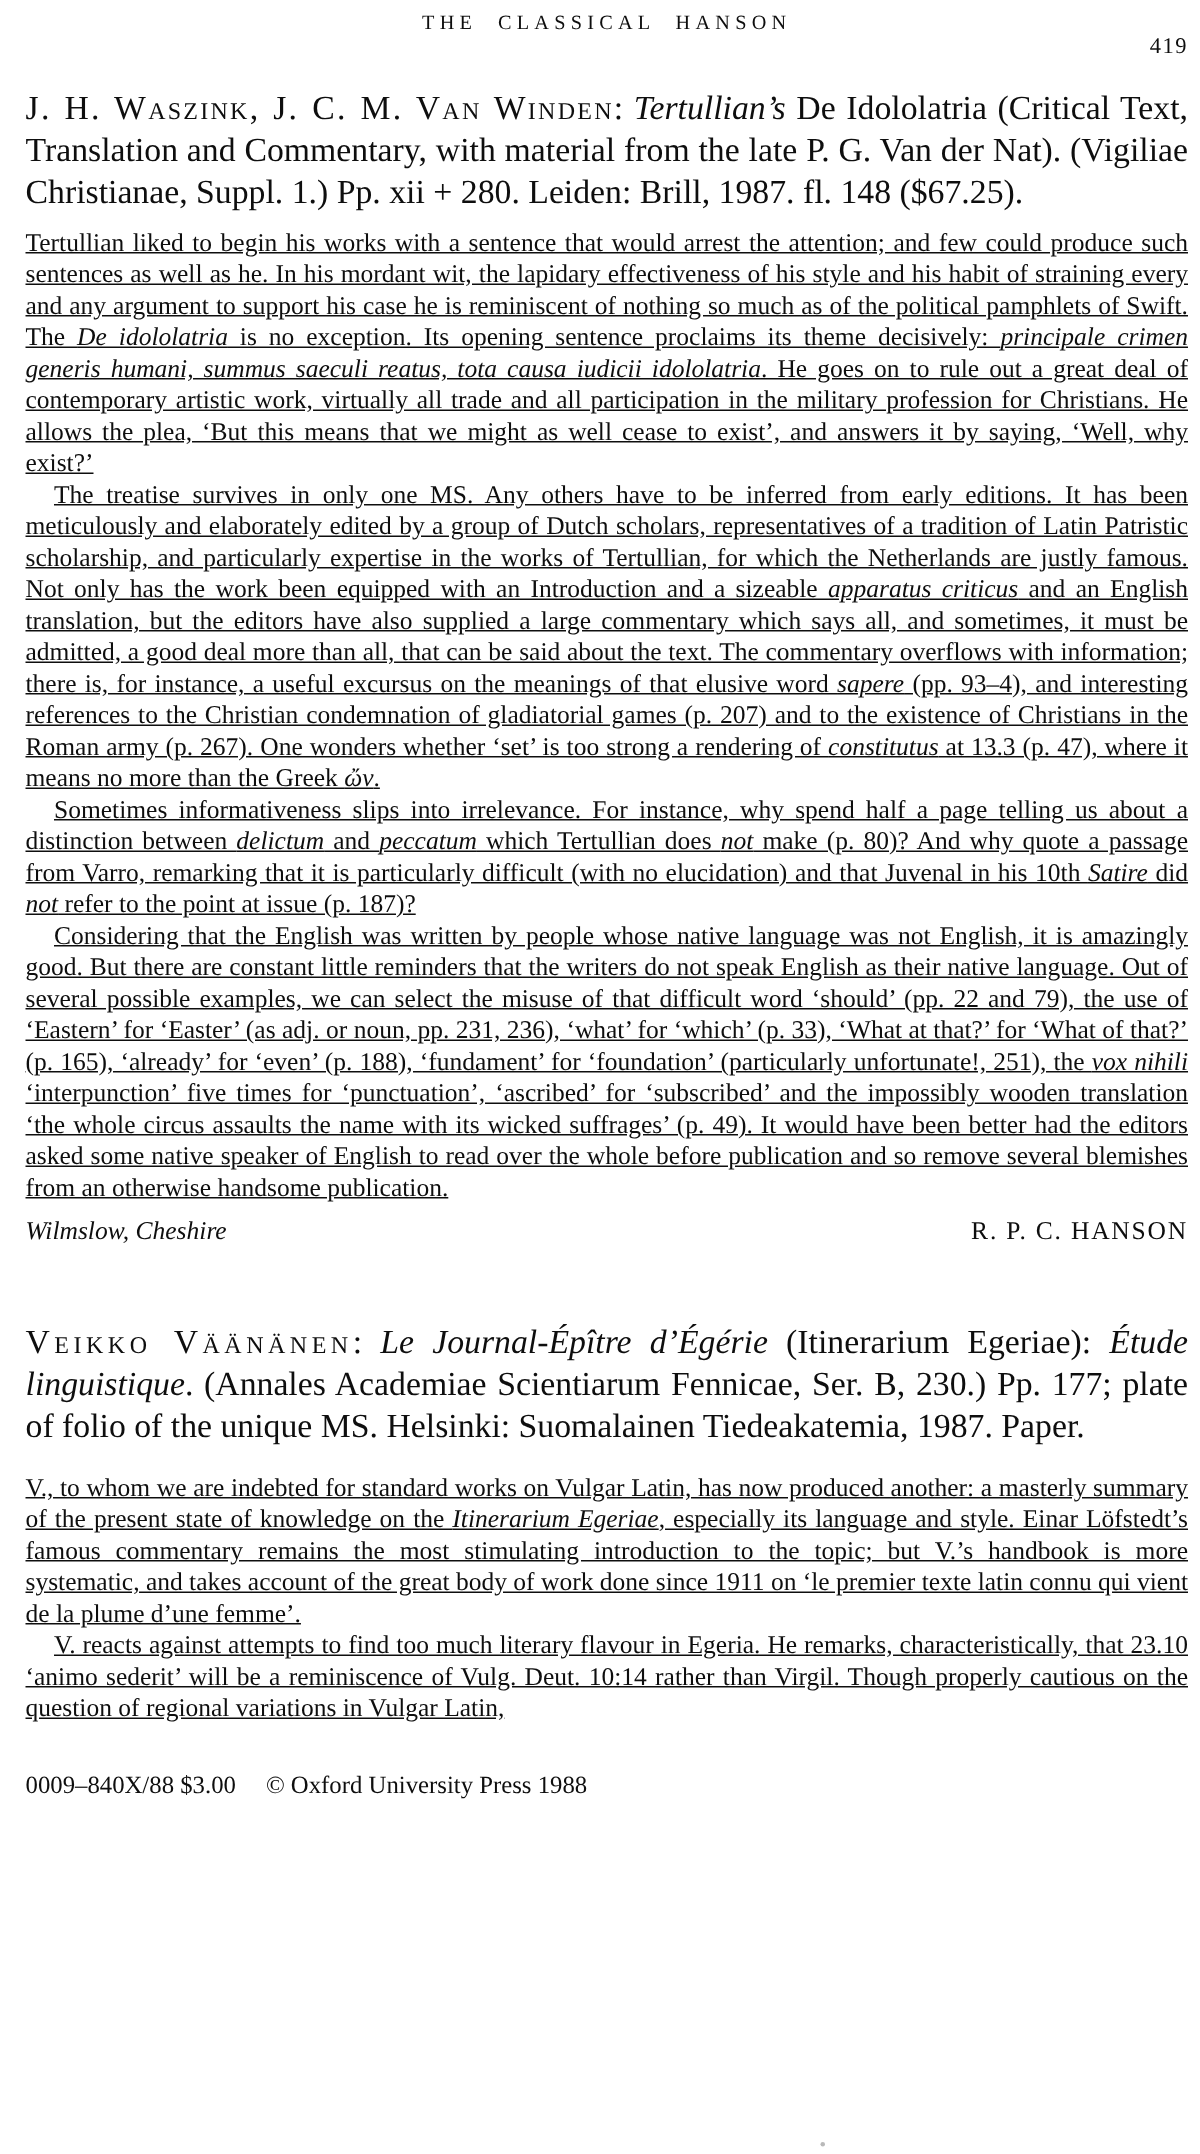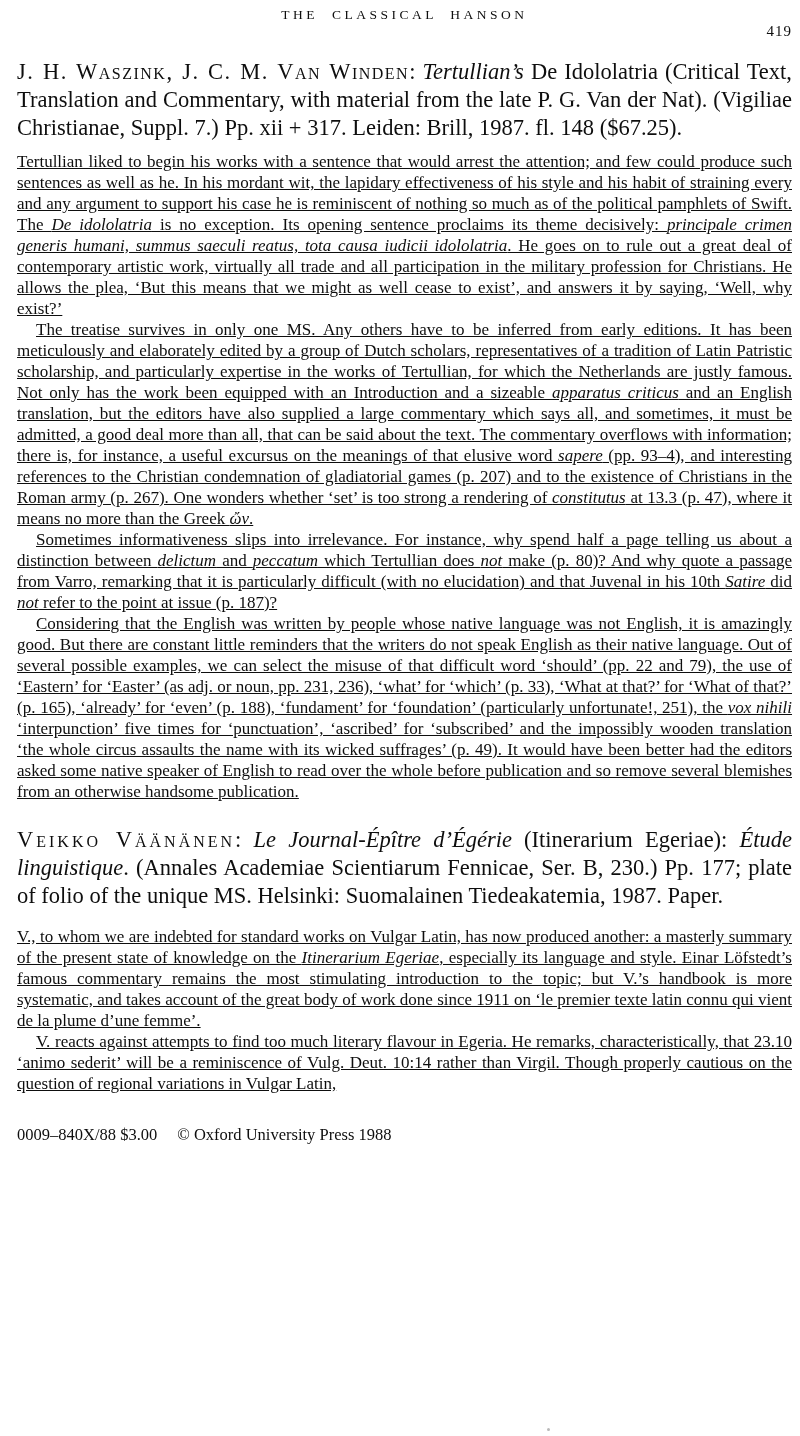--- a/index.html
+++ b/index.html
@@ -32,21 +32,21 @@
   }
 
   
   .review-heading {
     font-weight: normal;
     font-size: 22.5px;
     line-height: 28px;
     text-align: justify;
   }
   .review-1 .review-heading { margin-top: 34px; }
-  .review-2 { margin-top: 24px; }
+  .review-2 { margin-top: 50px; }
 
   .seg-sc  { font-variant: small-caps; letter-spacing: 1.5px; }
   .seg-scw { font-variant: small-caps; letter-spacing: 3px; }
   .seg-i   { font-style: italic; }
 
   
   .body-block { margin-top: 9px; text-decoration: underline; }
   .review-2 .body-block { margin-top: 16px; }
   .body-text {
     font-size: 17px;
@@ -88,26 +88,30 @@
 <body>
 
 <div class="page">
 
   <header class="running-head">
     <div class="journal-title">THE CLASSICAL HANSON</div>
     <div class="page-number">419</div>
   </header>
 
   <section class="review review-1">
-    <h2 class="review-heading"><span class="seg-sc">J. H. Waszink, J. C. M. Van Winden</span><span>: </span><span class="seg-i">Tertullian’s</span><span> De Idololatria (Critical Text, Translation and Commentary, with material from the late P. G. Van der Nat). (Vigiliae Christianae, Suppl. 7.) Pp. xii + 317. Leiden: Brill, 1987. fl. 148 ($67.25).</span></h2>
+    <h2 class="review-heading"><span class="seg-sc">J. H. Waszink, J. C. M. Van Winden</span><span>: </span><span class="seg-i">Tertullian’s</span><span> De Idololatria (Critical Text, Translation and Commentary, with material from the late P. G. Van der Nat). (Vigiliae Christianae, Suppl. 1.) Pp. xii + 280. Leiden: Brill, 1987. fl. 148 ($67.25).</span></h2>
     <div class="body-block">
       <p class="body-text"><span>Tertullian liked to begin his works with a sentence that would arrest the attention; and few could produce such sentences as well as he. In his mordant wit, the lapidary effectiveness of his style and his habit of straining every and any argument to support his case he is reminiscent of nothing so much as of the political pamphlets of Swift. The </span><span class="seg-i">De idololatria</span><span> is no exception. Its opening sentence proclaims its theme decisively: </span><span class="seg-i">principale crimen generis humani, summus saeculi reatus, tota causa iudicii idololatria</span><span>. He goes on to rule out a great deal of contemporary artistic work, virtually all trade and all participation in the military profession for Christians. He allows the plea, ‘But this means that we might as well cease to exist’, and answers it by saying, ‘Well, why exist?’</span></p>
       <p class="body-text indent"><span>The treatise survives in only one MS. Any others have to be inferred from early editions. It has been meticulously and elaborately edited by a group of Dutch scholars, representatives of a tradition of Latin Patristic scholarship, and particularly expertise in the works of Tertullian, for which the Netherlands are justly famous. Not only has the work been equipped with an Introduction and a sizeable </span><span class="seg-i">apparatus criticus</span><span> and an English translation, but the editors have also supplied a large commentary which says all, and sometimes, it must be admitted, a good deal more than all, that can be said about the text. The commentary overflows with information; there is, for instance, a useful excursus on the meanings of that elusive word </span><span class="seg-i">sapere</span><span> (pp. 93–4), and interesting references to the Christian condemnation of gladiatorial games (p. 207) and to the existence of Christians in the Roman army (p. 267). One wonders whether ‘set’ is too strong a rendering of </span><span class="seg-i">constitutus</span><span> at 13.3 (p. 47), where it means no more than the Greek </span><span class="seg-i">ὤν</span><span>.</span></p>
       <p class="body-text indent"><span>Sometimes informativeness slips into irrelevance. For instance, why spend half a page telling us about a distinction between </span><span class="seg-i">delictum</span><span> and </span><span class="seg-i">peccatum</span><span> which Tertullian does </span><span class="seg-i">not</span><span> make (p. 80)? And why quote a passage from Varro, remarking that it is particularly difficult (with no elucidation) and that Juvenal in his 10th </span><span class="seg-i">Satire</span><span> did </span><span class="seg-i">not</span><span> refer to the point at issue (p. 187)?</span></p>
       <p class="body-text indent"><span>Considering that the English was written by people whose native language was not English, it is amazingly good. But there are constant little reminders that the writers do not speak English as their native language. Out of several possible examples, we can select the misuse of that difficult word ‘should’ (pp. 22 and 79), the use of ‘Eastern’ for ‘Easter’ (as adj. or noun, pp. 231, 236), ‘what’ for ‘which’ (p. 33), ‘What at that?’ for ‘What of that?’ (p. 165), ‘already’ for ‘even’ (p. 188), ‘fundament’ for ‘foundation’ (particularly unfortunate!, 251), the </span><span class="seg-i">vox nihili</span><span> ‘interpunction’ five times for ‘punctuation’, ‘ascribed’ for ‘subscribed’ and the impossibly wooden translation ‘the whole circus assaults the name with its wicked suffrages’ (p. 49). It would have been better had the editors asked some native speaker of English to read over the whole before publication and so remove several blemishes from an otherwise handsome publication.</span></p>
+    </div>
+    <div class="signature">
+      <span class="sig-place">Wilmslow, Cheshire</span>
+      <span class="sig-author">R. P. C. HANSON</span>
     </div>
   </section>
 
   <section class="review review-2">
     <h2 class="review-heading"><span class="seg-scw">Veikko Väänänen</span><span>: </span><span class="seg-i">Le Journal-Épître d’Égérie</span><span> (Itinerarium Egeriae): </span><span class="seg-i">Étude linguistique</span><span>. (Annales Academiae Scientiarum Fennicae, Ser. B, 230.) Pp. 177; plate of folio of the unique MS. Helsinki: Suomalainen Tiedeakatemia, 1987. Paper.</span></h2>
     <div class="body-block">
       <p class="body-text"><span>V., to whom we are indebted for standard works on Vulgar Latin, has now produced another: a masterly summary of the present state of knowledge on the </span><span class="seg-i">Itinerarium Egeriae</span><span>, especially its language and style. Einar Löfstedt’s famous commentary remains the most stimulating introduction to the topic; but V.’s handbook is more systematic, and takes account of the great body of work done since 1911 on ‘le premier texte latin connu qui vient de la plume d’une femme’.</span></p>
       <p class="body-text indent"><span>V. reacts against attempts to find too much literary flavour in Egeria. He remarks, characteristically, that 23.10 ‘animo sederit’ will be a reminiscence of Vulg. Deut. 10:14 rather than Virgil. Though properly cautious on the question of regional variations in Vulgar Latin,</span></p>
     </div>
   </section>

